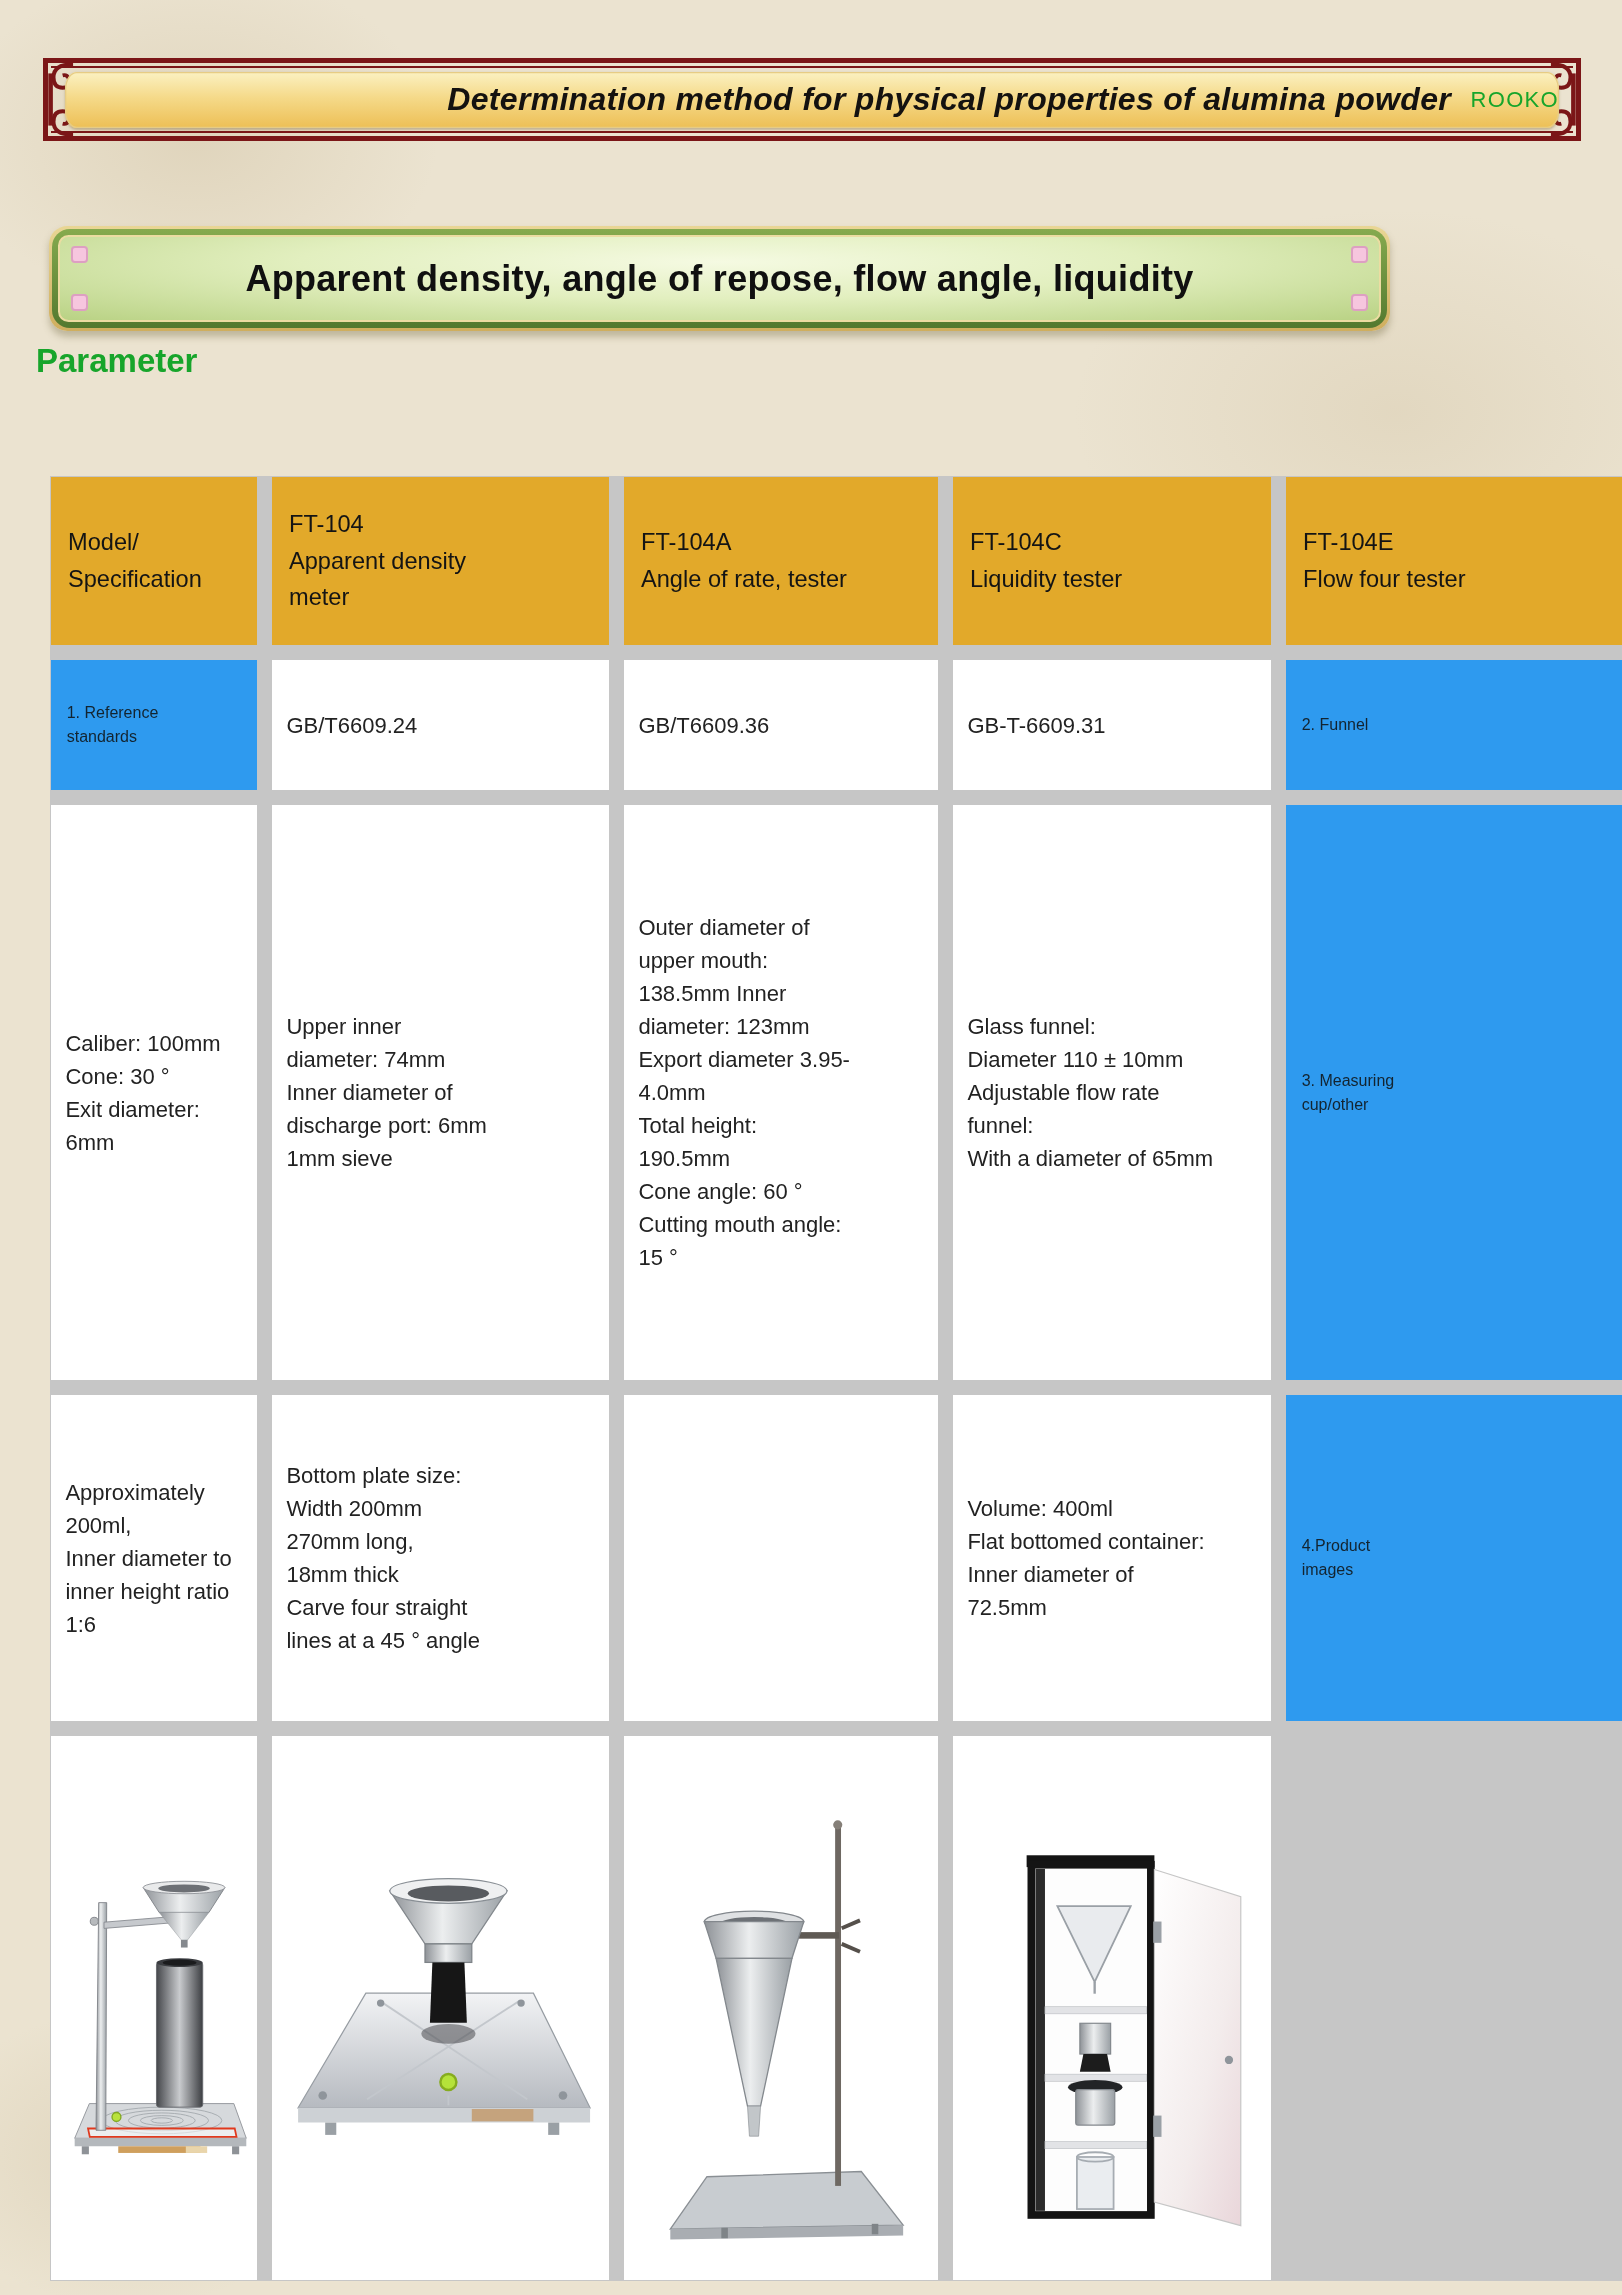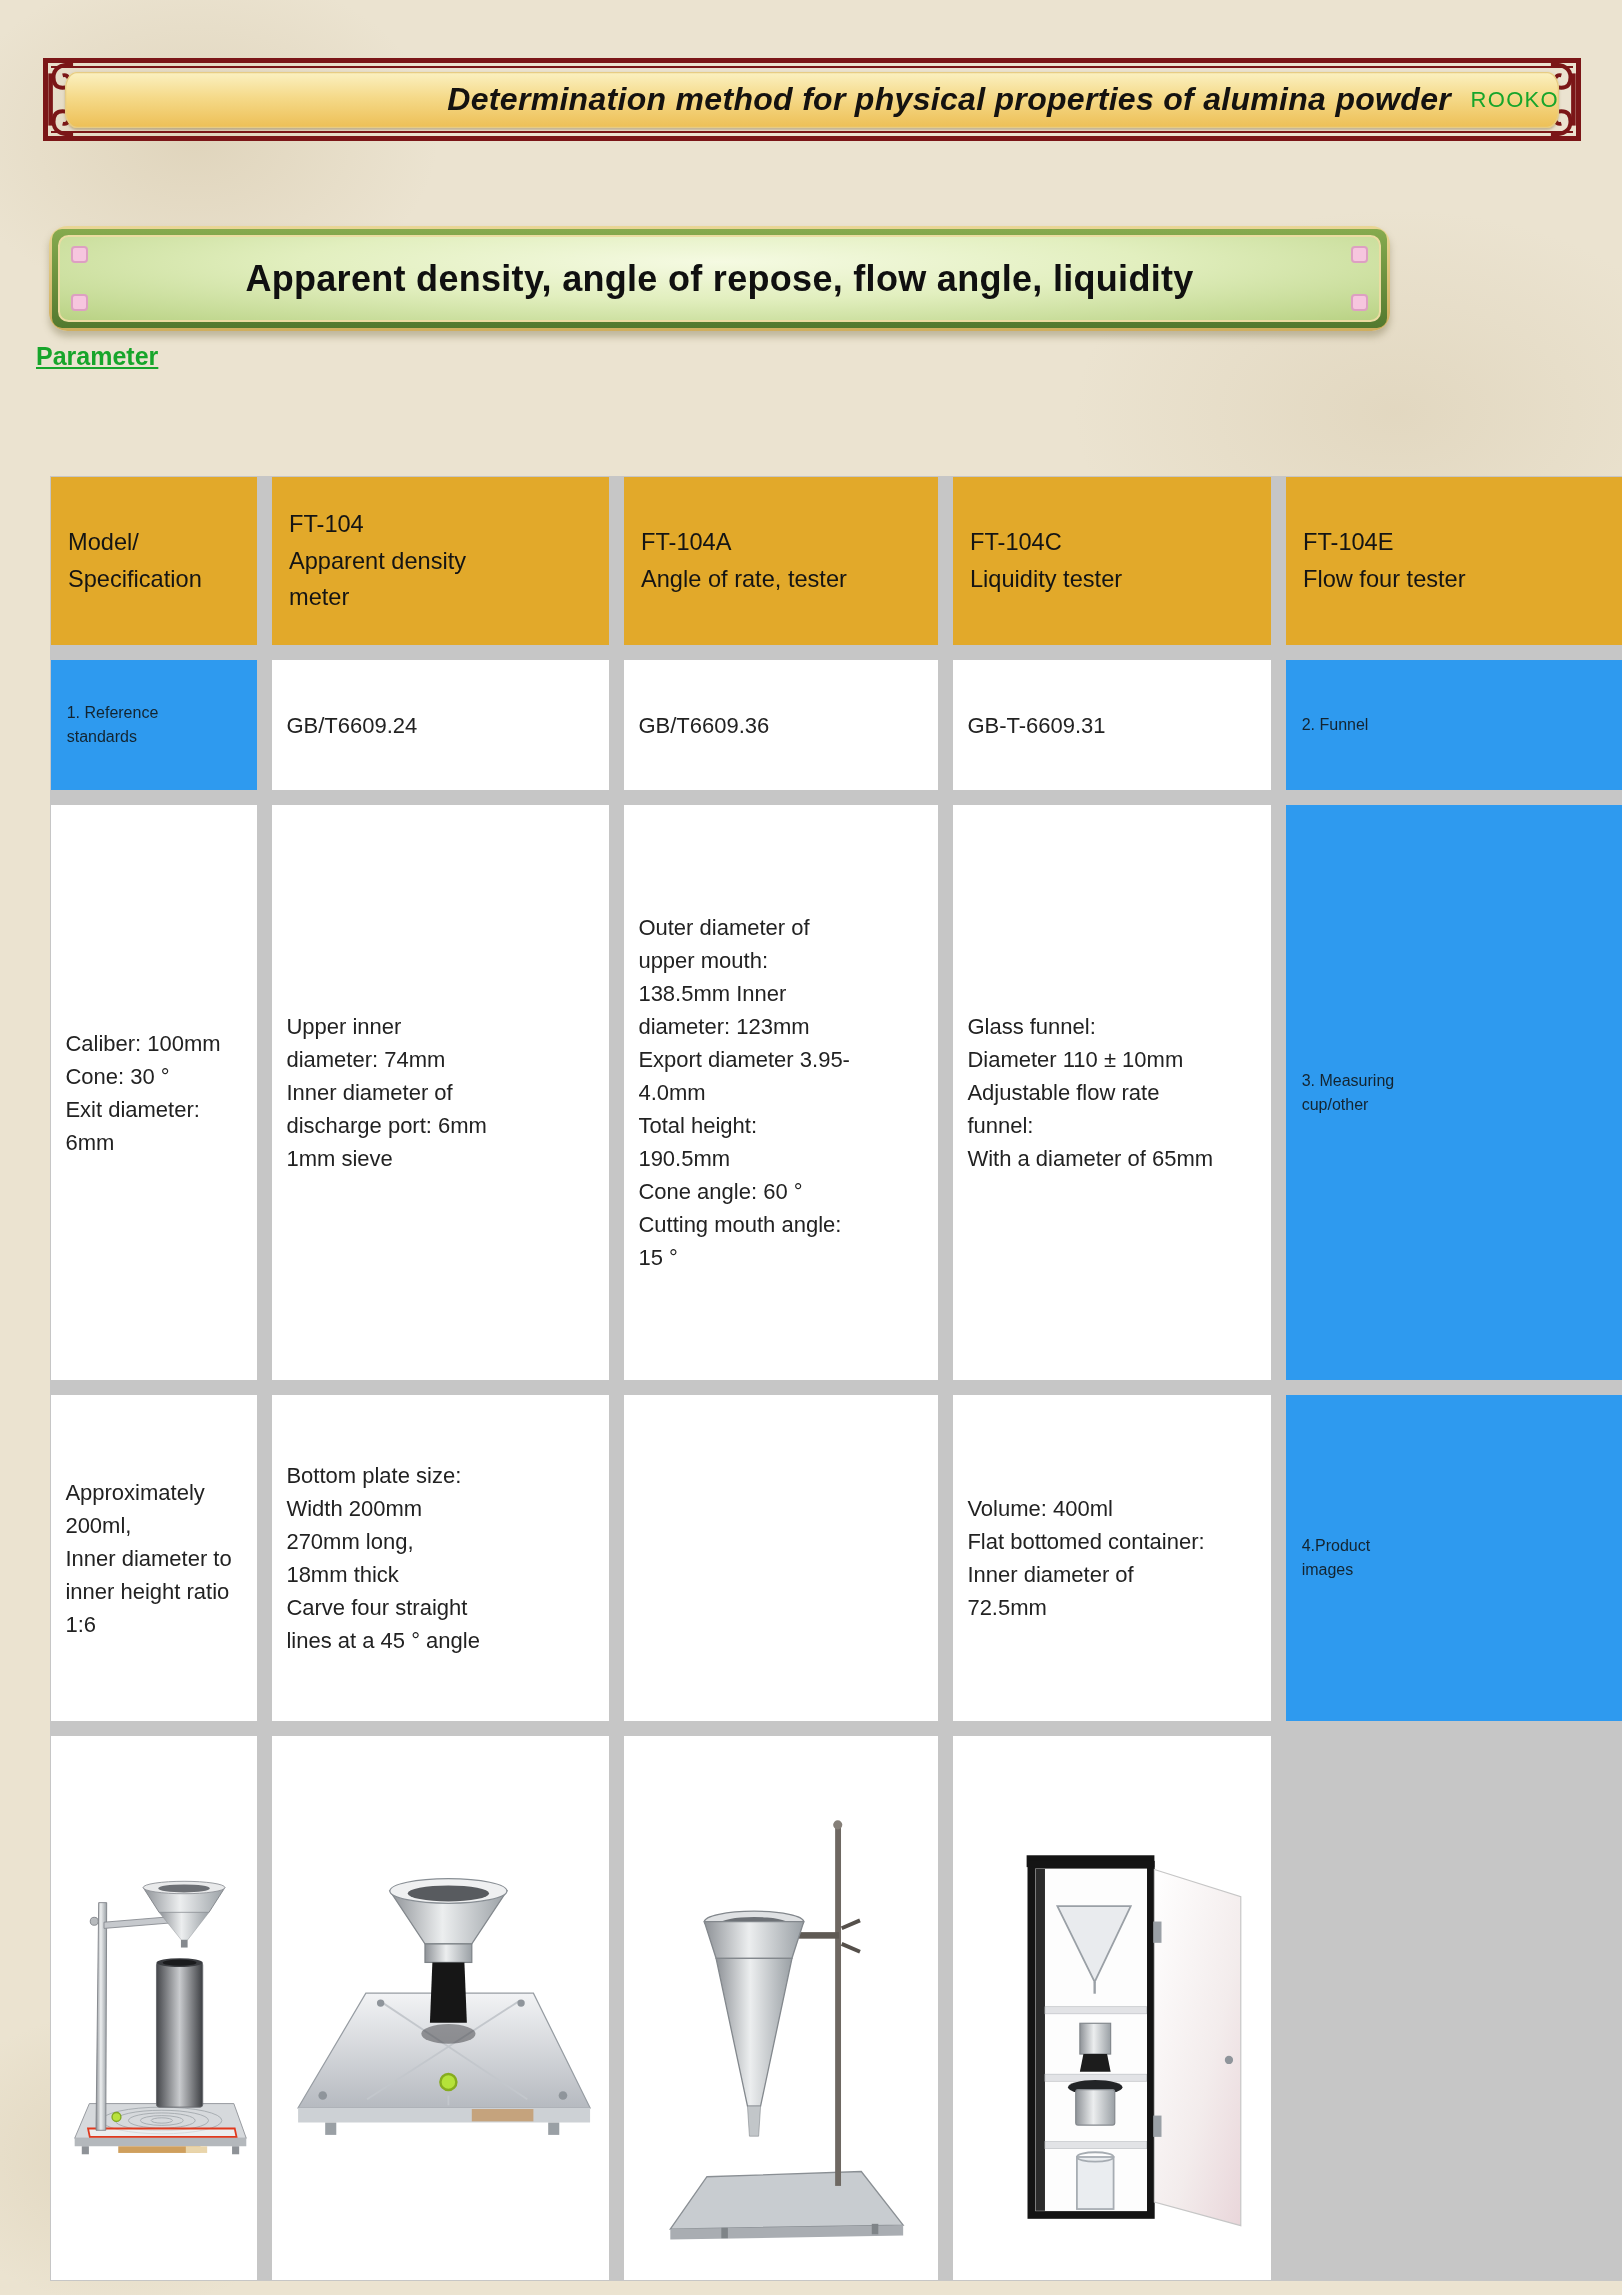--- a/index.html
+++ b/index.html
@@ -44,39 +44,39 @@
   .orn-right{right:-1.3px; top:-3.3px; transform:scaleX(-1);}
 
   
   .banner2{
     position:absolute; left:49px; top:226px; width:1341px; height:105px;
     border-radius:18.3px; background:linear-gradient(180deg,#e9d695,#cfae5e);
     padding:3.3px; box-sizing:border-box;
     box-shadow:0 5.2px 7.9px rgba(110,100,60,.35);
   }
   .banner2 .ring{
-    width:100%; height:100%; box-sizing:border-box; border-radius:10px;
+    width:100%; height:100%; box-sizing:border-box; border-radius:18px;
     background:linear-gradient(180deg,#86aa4e 0%,#53792f 100%); padding:5.9px;
   }
   .banner2 .panel{
     position:relative; width:100%; height:100%; box-sizing:border-box; border-radius:10.5px;
     border:2px solid #ecdca2;
     background:radial-gradient(ellipse at 50% 30%, #f5fae2 0%, #e2efbf 45%, #b9d284 100%);
     display:flex; align-items:center; justify-content:center;
   }
   .banner2 .subtitle{font-size:36px; font-weight:600; color:#101010; letter-spacing:0.3px;}
   .screw{
     position:absolute; width:17px; height:17px; border-radius:3.9px;
     background:#f6c6de; border:2px solid #dd9fc2; box-sizing:border-box;
   }
   .screw.tl{left:10.5px; top:9.2px;} .screw.tr{right:10.5px; top:9.2px;}
   .screw.bl{left:10.5px; bottom:9.2px;} .screw.br{right:10.5px; bottom:9.2px;}
 
   .section-heading{
-    position:absolute; left:36px; top:342px; font-size:25px; font-weight:700; color:#17a52b;text-decoration:underline;
+    position:absolute; left:36px; top:342px; font-size:33px; font-weight:700; color:#17a52b;
   }
 
   
   .spec-table{
     position:absolute; left:50px; top:476px;
     display:grid;
     grid-template-columns:206px 337px 314px 318px 357px;
     grid-template-rows:168px 130px 575px 326px 544px;
     gap:15px; background:#c6c6c6; border:0.7px solid #c6c6c6;
   }

